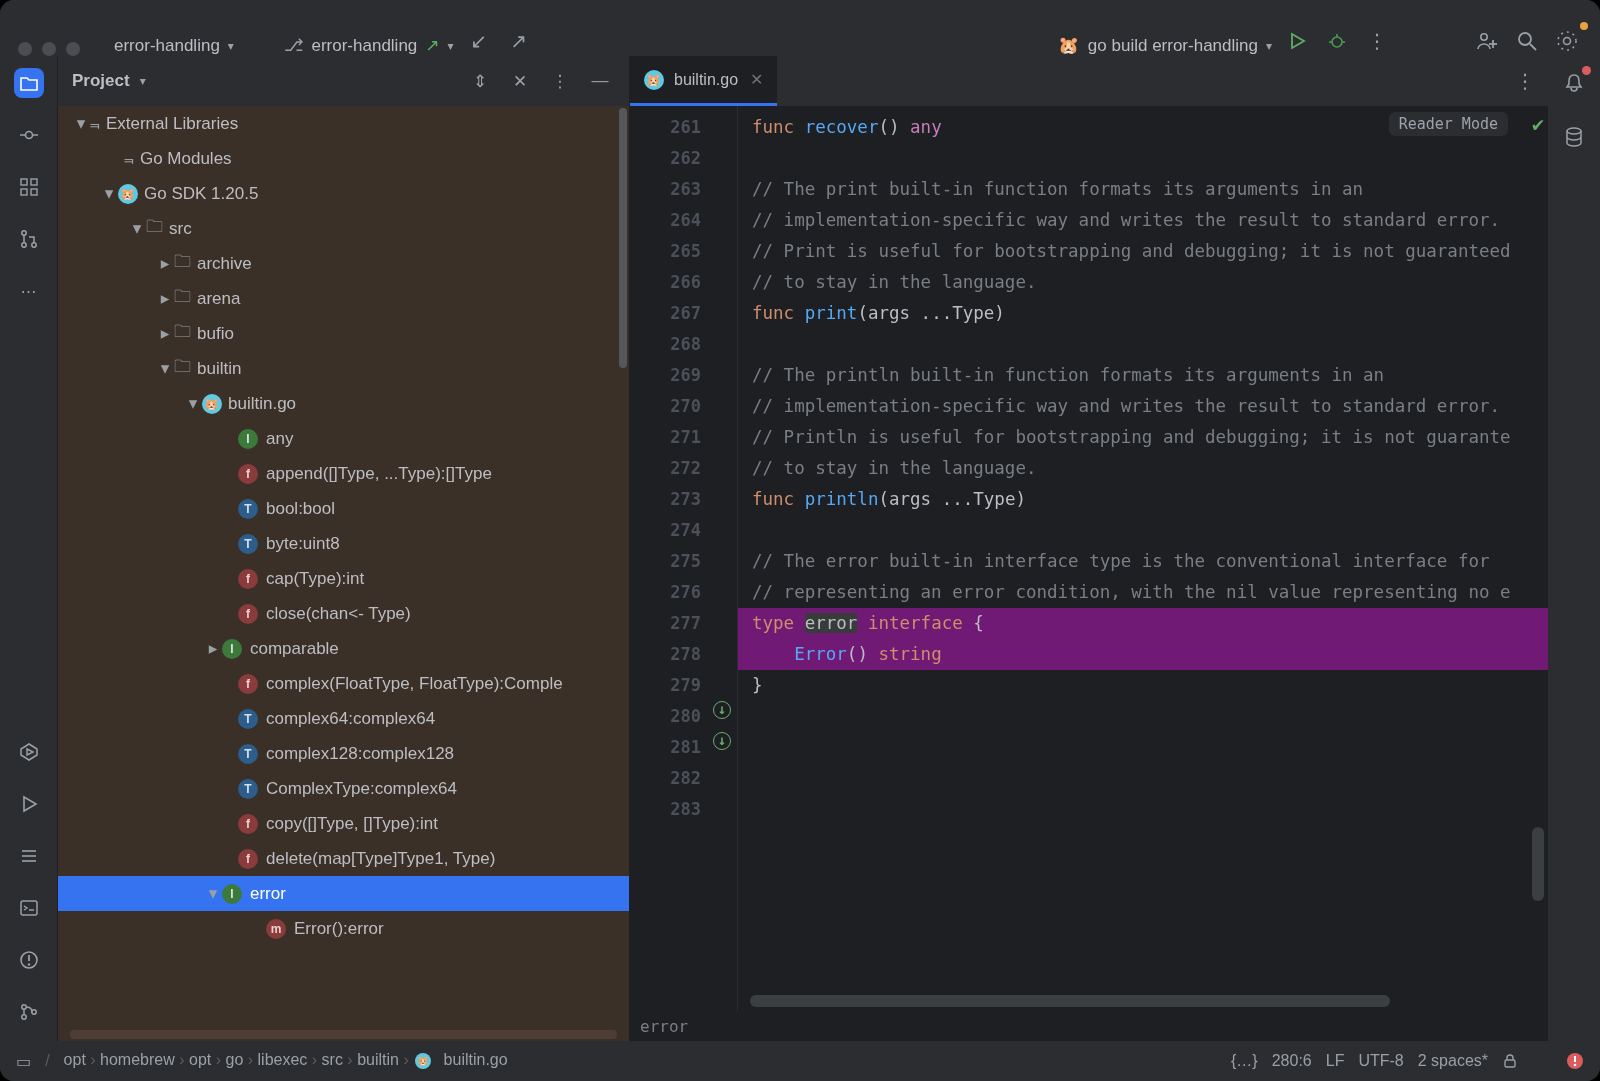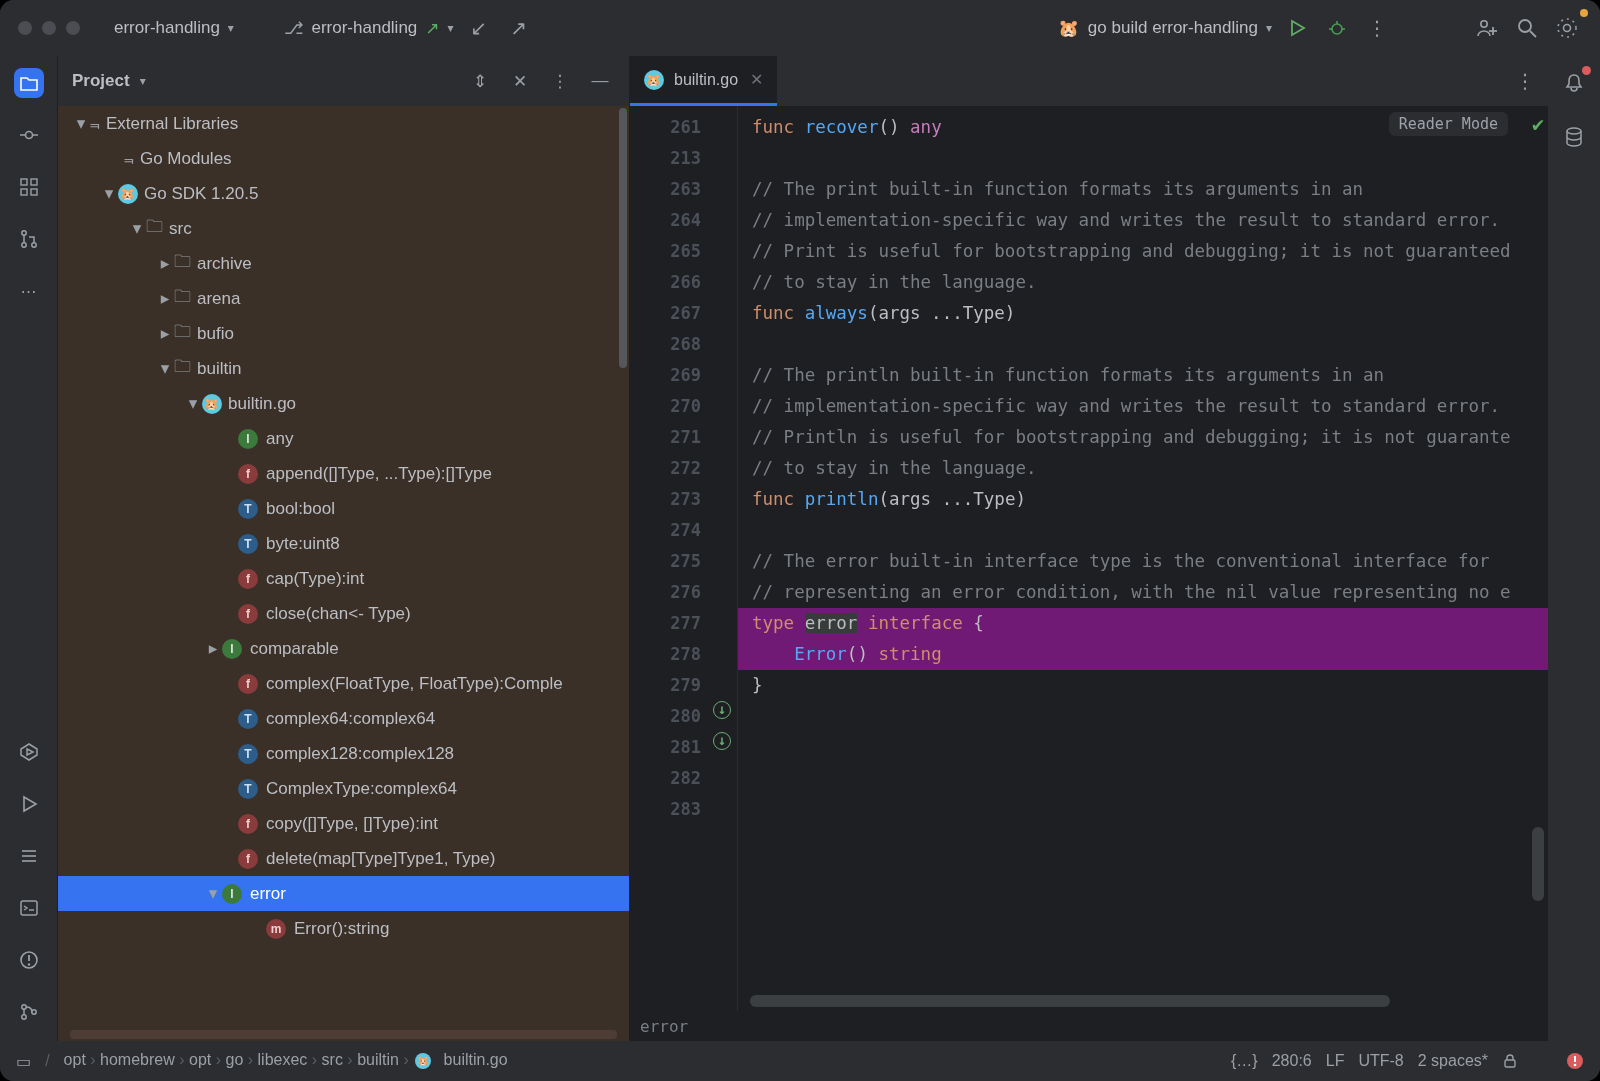--- a/index.html
+++ b/index.html
@@ -22,21 +22,21 @@
   }
   * { box-sizing:border-box; }
   body {
     margin:0; padding:0; width:1600px; height:1081px;
     background:#000; color:var(--text);
     font-family:-apple-system,"Segoe UI",sans-serif; font-size:16px;
     overflow:hidden;
   }
   .window { width:1600px; height:1081px; background:var(--bg2); border-radius:14px; display:flex; flex-direction:column; overflow:hidden;}
   
-  .titlebar { height:56px; background:var(--tool); display:flex; align-items:center; gap:10px; padding:0 18px;}
+  .titlebar { height:56px; background:var(--tool); display:flex; align-items:flex-end; gap:10px; padding:0 18px;}
   .traffic { display:flex; gap:10px; margin-right:24px;}
   .dot { width:14px; height:14px; border-radius:50%; background:#4b4d52;}
   .tb-group { display:flex; align-items:center; gap:8px; color:var(--text); font-size:17px;}
   .chev { font-size:12px; color:#9aa0a6;}
   .tb-spacer { flex:1; }
   .icon-btn { width:30px; height:30px; display:flex; align-items:center; justify-content:center; color:#9aa0a6; font-size:20px;}
   .run-icon { color:#5fad65; }
   .bug-icon { color:#499c54;}
   .branch-glyph{font-size:17px;color:#9aa0a6;}
   
@@ -391,21 +391,21 @@
             <div class="trow sel">
               <span style="width:146px;display:inline-block"></span>
               <span class="tw">▾</span>
               <span class="ticon ti-i">I</span>
               <span>error</span>
             </div>
             <div class="trow">
               <span style="width:190px;display:inline-block"></span>
               <span class="tw"></span>
               <span class="ticon ti-m">m</span>
-              <span>Error():string</span>
+              <span>Error():error</span>
             </div>
           </div>
         <div class="tree-scroll"></div>
         <div class="tree-hscroll"></div>
       </div>
     </div>
 
     <div class="editor-wrap">
       <div class="editor">
         <div class="tabs">
@@ -413,21 +413,21 @@
             <span class="gopher">🐹</span>
             <span>builtin.go</span>
             <span class="tab-x">✕</span>
           </div>
           <div class="spacer"></div>
           <div class="icon-btn" style="align-self:center;margin-right:8px;">⋮</div>
         </div>
         <div class="code-area">
           <div class="gutter" id="gutter">
               <div class="gline">261</div>
-              <div class="gline">213</div>
+              <div class="gline">262</div>
               <div class="gline">263</div>
               <div class="gline">264</div>
               <div class="gline">265</div>
               <div class="gline">266</div>
               <div class="gline">267</div>
               <div class="gline">268</div>
               <div class="gline">269</div>
               <div class="gline">270</div>
               <div class="gline">271</div>
               <div class="gline">272</div>
@@ -445,21 +445,21 @@
             </div>
           <div class="code" id="code">
             <div class="reader-badge">Reader Mode</div>
             <div class="ok-check">✔</div>
               <div class="cline"><span class="k">func </span><span class="fn">recover</span><span class="id">() </span><span class="bi">any</span></div>
               <div class="cline"> </div>
               <div class="cline"><span class="cm">// The print built-in function formats its arguments in an</span></div>
               <div class="cline"><span class="cm">// implementation-specific way and writes the result to standard error.</span></div>
               <div class="cline"><span class="cm">// Print is useful for bootstrapping and debugging; it is not guaranteed</span></div>
               <div class="cline"><span class="cm">// to stay in the language.</span></div>
-              <div class="cline"><span class="k">func </span><span class="fn">always</span><span class="id">(args ...Type)</span></div>
+              <div class="cline"><span class="k">func </span><span class="fn">print</span><span class="id">(args ...Type)</span></div>
               <div class="cline"> </div>
               <div class="cline"><span class="cm">// The println built-in function formats its arguments in an</span></div>
               <div class="cline"><span class="cm">// implementation-specific way and writes the result to standard error.</span></div>
               <div class="cline"><span class="cm">// Println is useful for bootstrapping and debugging; it is not guarante</span></div>
               <div class="cline"><span class="cm">// to stay in the language.</span></div>
               <div class="cline"><span class="k">func </span><span class="fn">println</span><span class="id">(args ...Type)</span></div>
               <div class="cline"> </div>
               <div class="cline"><span class="cm">// The error built-in interface type is the conventional interface for</span></div>
               <div class="cline"><span class="cm">// representing an error condition, with the nil value representing no e</span></div>
               <div class="cline hilite"><span class="k">type </span><span class="id word-sel">error</span><span class="id"> </span><span class="k">interface</span><span class="id"> {</span></div>

